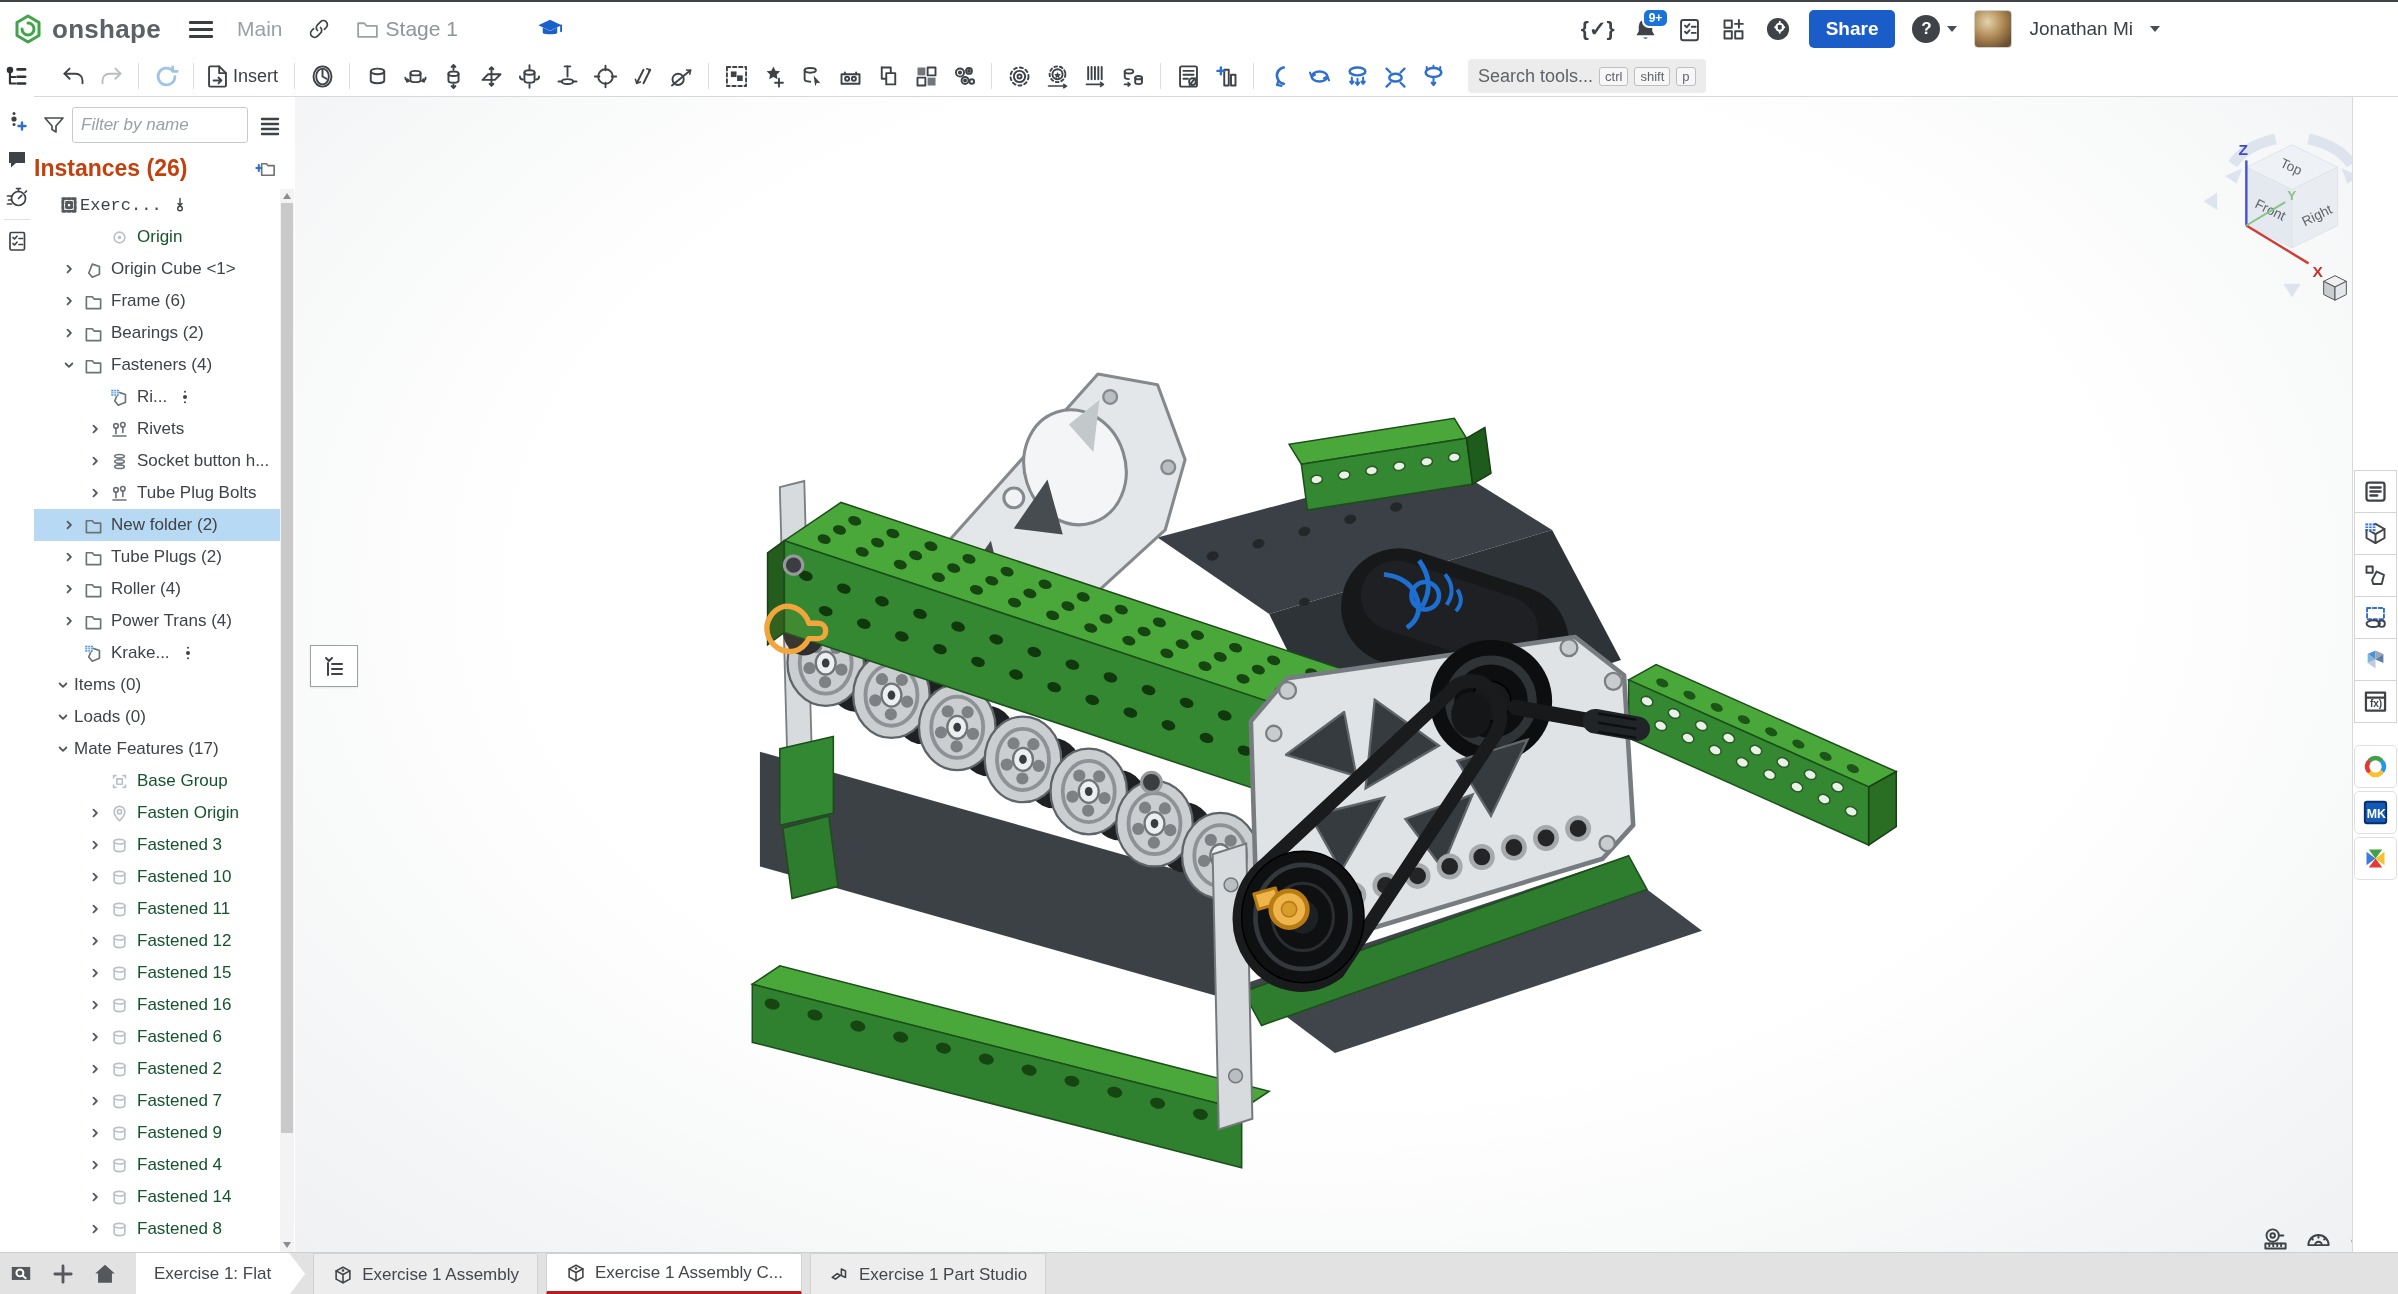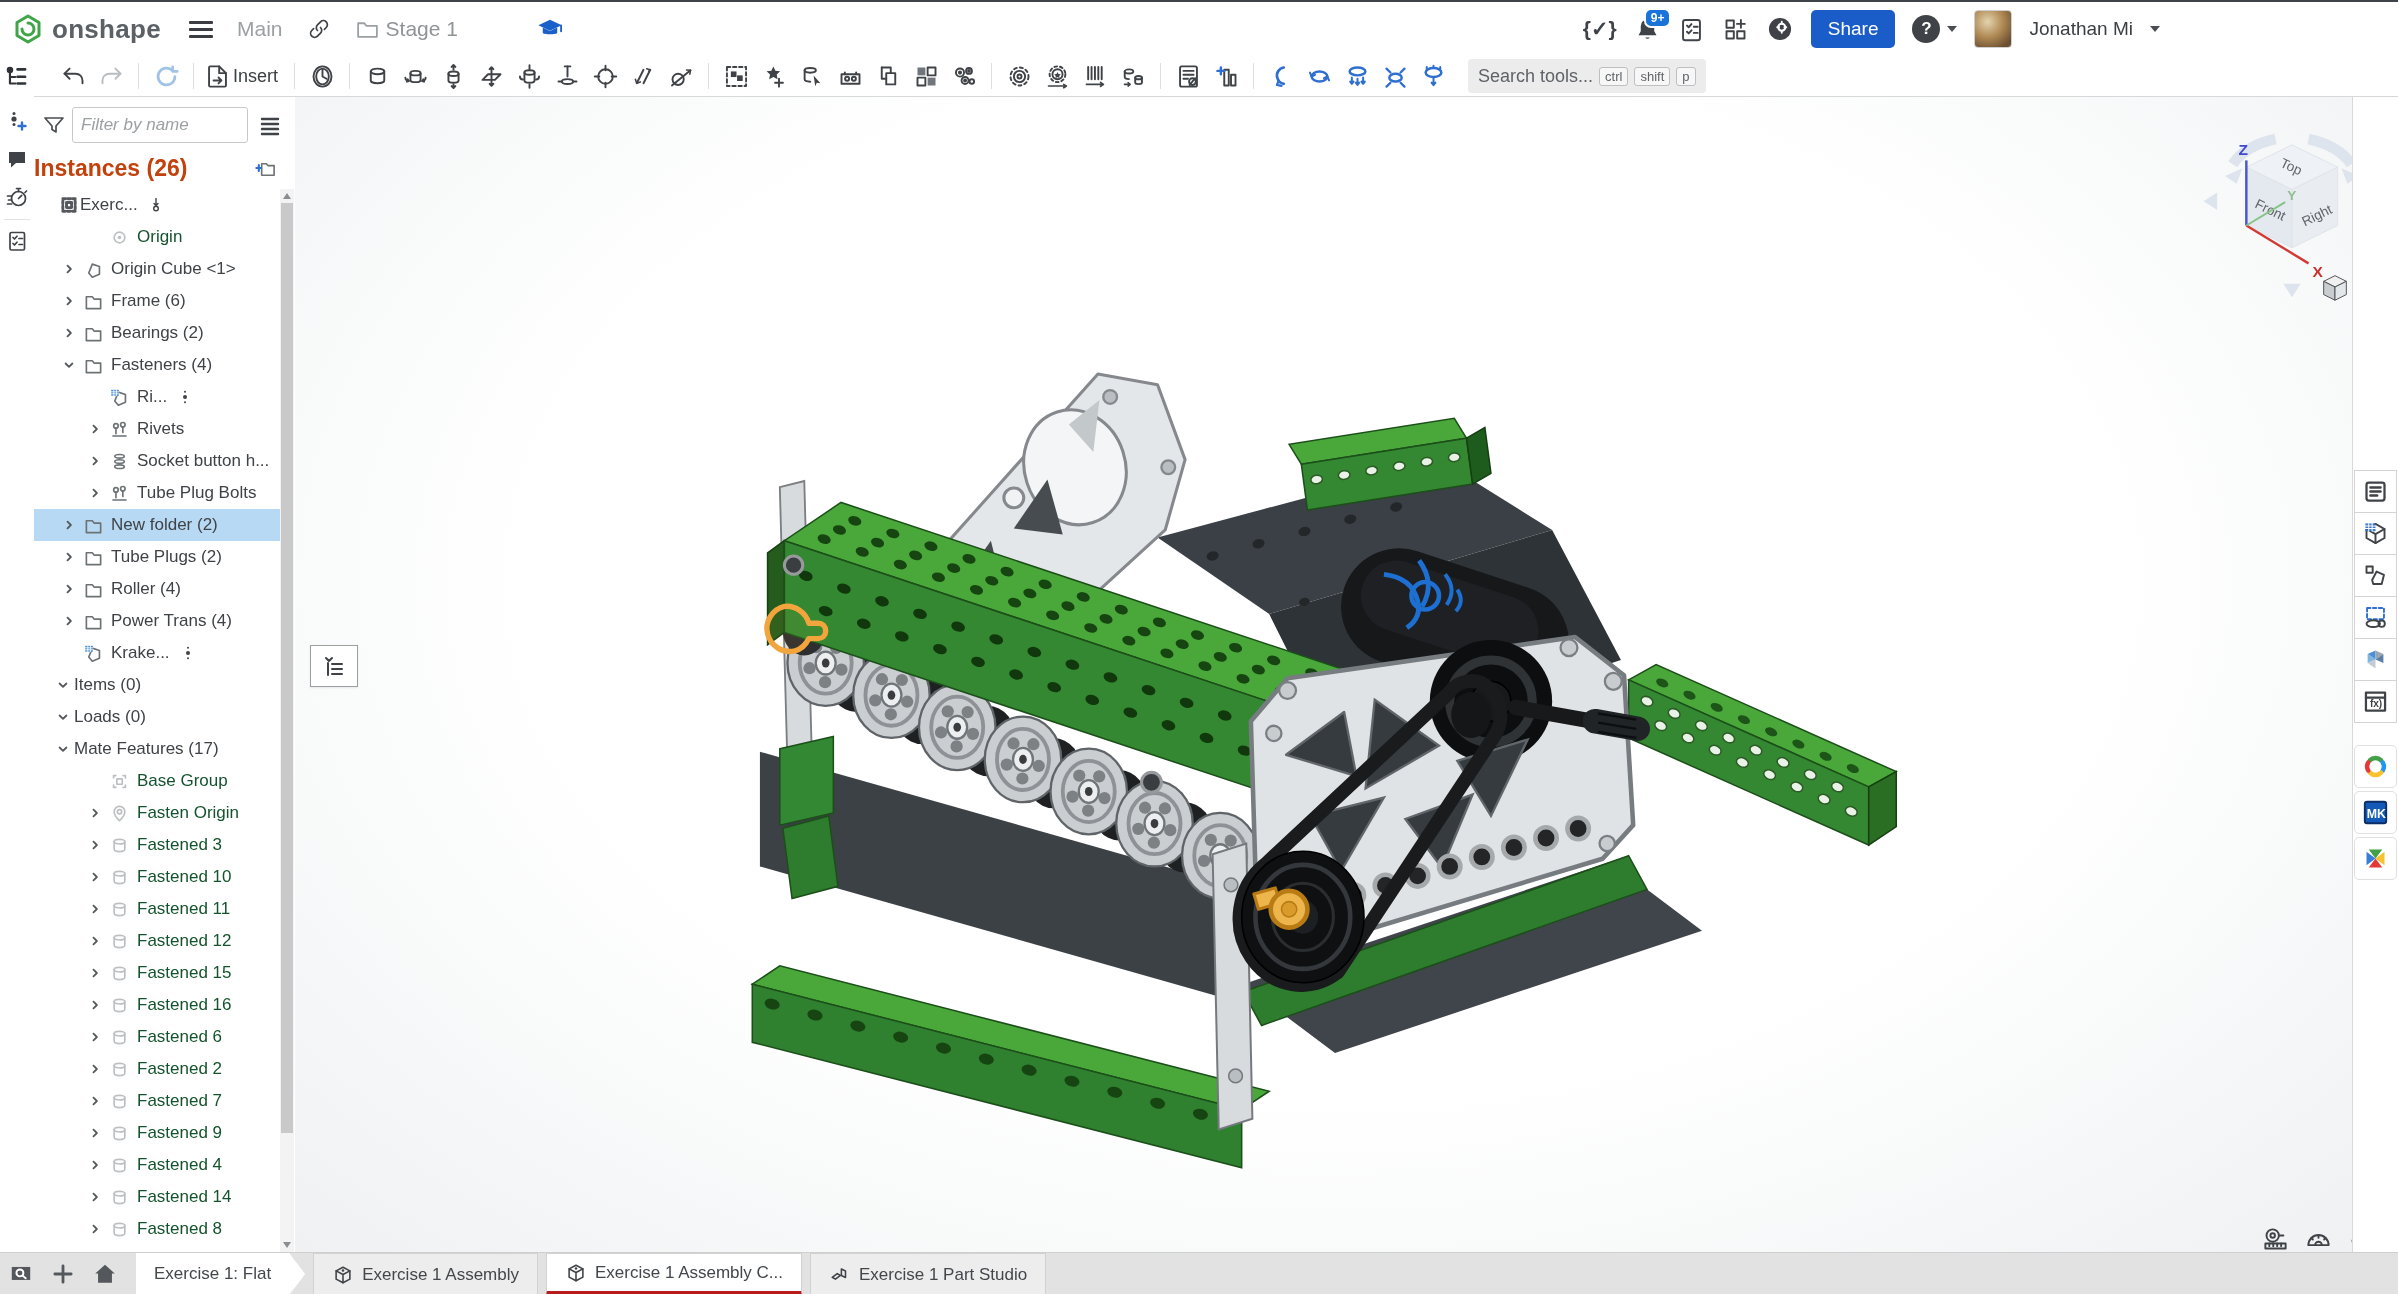--- a/index.html
+++ b/index.html
@@ -12,21 +12,21 @@
   #topstrip{left:0;top:0;width:2398px;height:2px;background:#3f4347}
   #header{left:0;top:2px;width:2176px;height:54px;display:flex;align-items:center;border-bottom:1px solid #ececec;background:#fff}
   #wordmark{font-size:26px;font-weight:600;color:#5c6166;letter-spacing:.3px;margin-left:8px}
   #burger{margin-left:28px;width:24px;cursor:pointer}
   #burger div{height:3px;background:#3a3e42;margin:4px 0;border-radius:1px}
   #doc-title{margin-left:22px;font-size:27px;font-weight:700;color:#26282a;letter-spacing:-.2px}
   #branch{margin-left:24px;font-size:21px;color:#9ba0a3}
   #stage-label{margin-left:6px;font-size:21px;color:#8f9497}
   .hicon{display:flex;align-items:center;justify-content:center;color:#3f4347}
   #hdr-right{margin-left:auto;display:flex;align-items:center;gap:17px;padding-right:16px}
-  #share-btn{background:#1a5dc9;color:#fff;font-size:19px;font-weight:400;border-radius:5px;
+  #share-btn{background:#1a5dc9;color:#fff;font-size:19px;font-weight:700;border-radius:5px;
              padding:8px 17px;display:flex;align-items:center}
   #bell-wrap{position:relative}
   #bell-badge{position:absolute;top:-8px;left:10px;background:#1a73d9;color:#fff;font-size:12px;font-weight:700;
               border-radius:7px;padding:1px 5px;border:2px solid #fff}
   #avatar{width:36px;height:36px;border-radius:4px;background:radial-gradient(circle at 35% 30%,#e3d3ae,#b08a55 45%,#6b4f31 85%);border:1px solid #d0d0d0}
   #user-name{font-size:19px;color:#3c4043}
   .caret{width:0;height:0;border-left:5px solid transparent;border-right:5px solid transparent;border-top:6px solid #4a4e52}
   #help-btn{width:28px;height:28px;border-radius:50%;background:#3f4347;color:#fff;font-weight:700;font-size:17px;
             display:flex;align-items:center;justify-content:center}
   
@@ -467,21 +467,21 @@
   <div id="instances-row">
     <span id="instances-title">Instances (26)</span>
     <span class="hicon" style="margin-left:auto;margin-right:18px;color:#6d7275">
       <svg class="glyph" style="width:23px;height:23px" viewBox="0 0 24 24">
         <path d="M8 7h5l1.5 2H21v10H8z"></path>
           <path d="M3 8.5v6M0.5 11.5h5" stroke="#2f6fd0" stroke-width="2.2" transform="translate(2,0)"></path>
       </svg>
     </span>
   </div>
   <div id="tree">
-      <div class="trow" style="padding-left: 24px;">
+      <div class="trow" style="padding-left: 24px; font-family: Liberation Mono, monospace;">
         <span class="chevslot">
           <svg class="glyph16" viewBox="0 0 16 16" style="width:18px;height:18px">
             <rect x="2.5" y="2.5" width="11" height="11" stroke-dasharray="2.4 2"></rect>
             <rect x="5.8" y="5.8" width="4.5" height="4.5"></rect>
           </svg>
         </span>
         <span>Exerc...</span>
         <span class="ttrail">
           <svg class="glyph16" viewBox="0 0 16 16">
             <path d="M8 1.5v7M6 6.5l2 2 2-2"></path>

